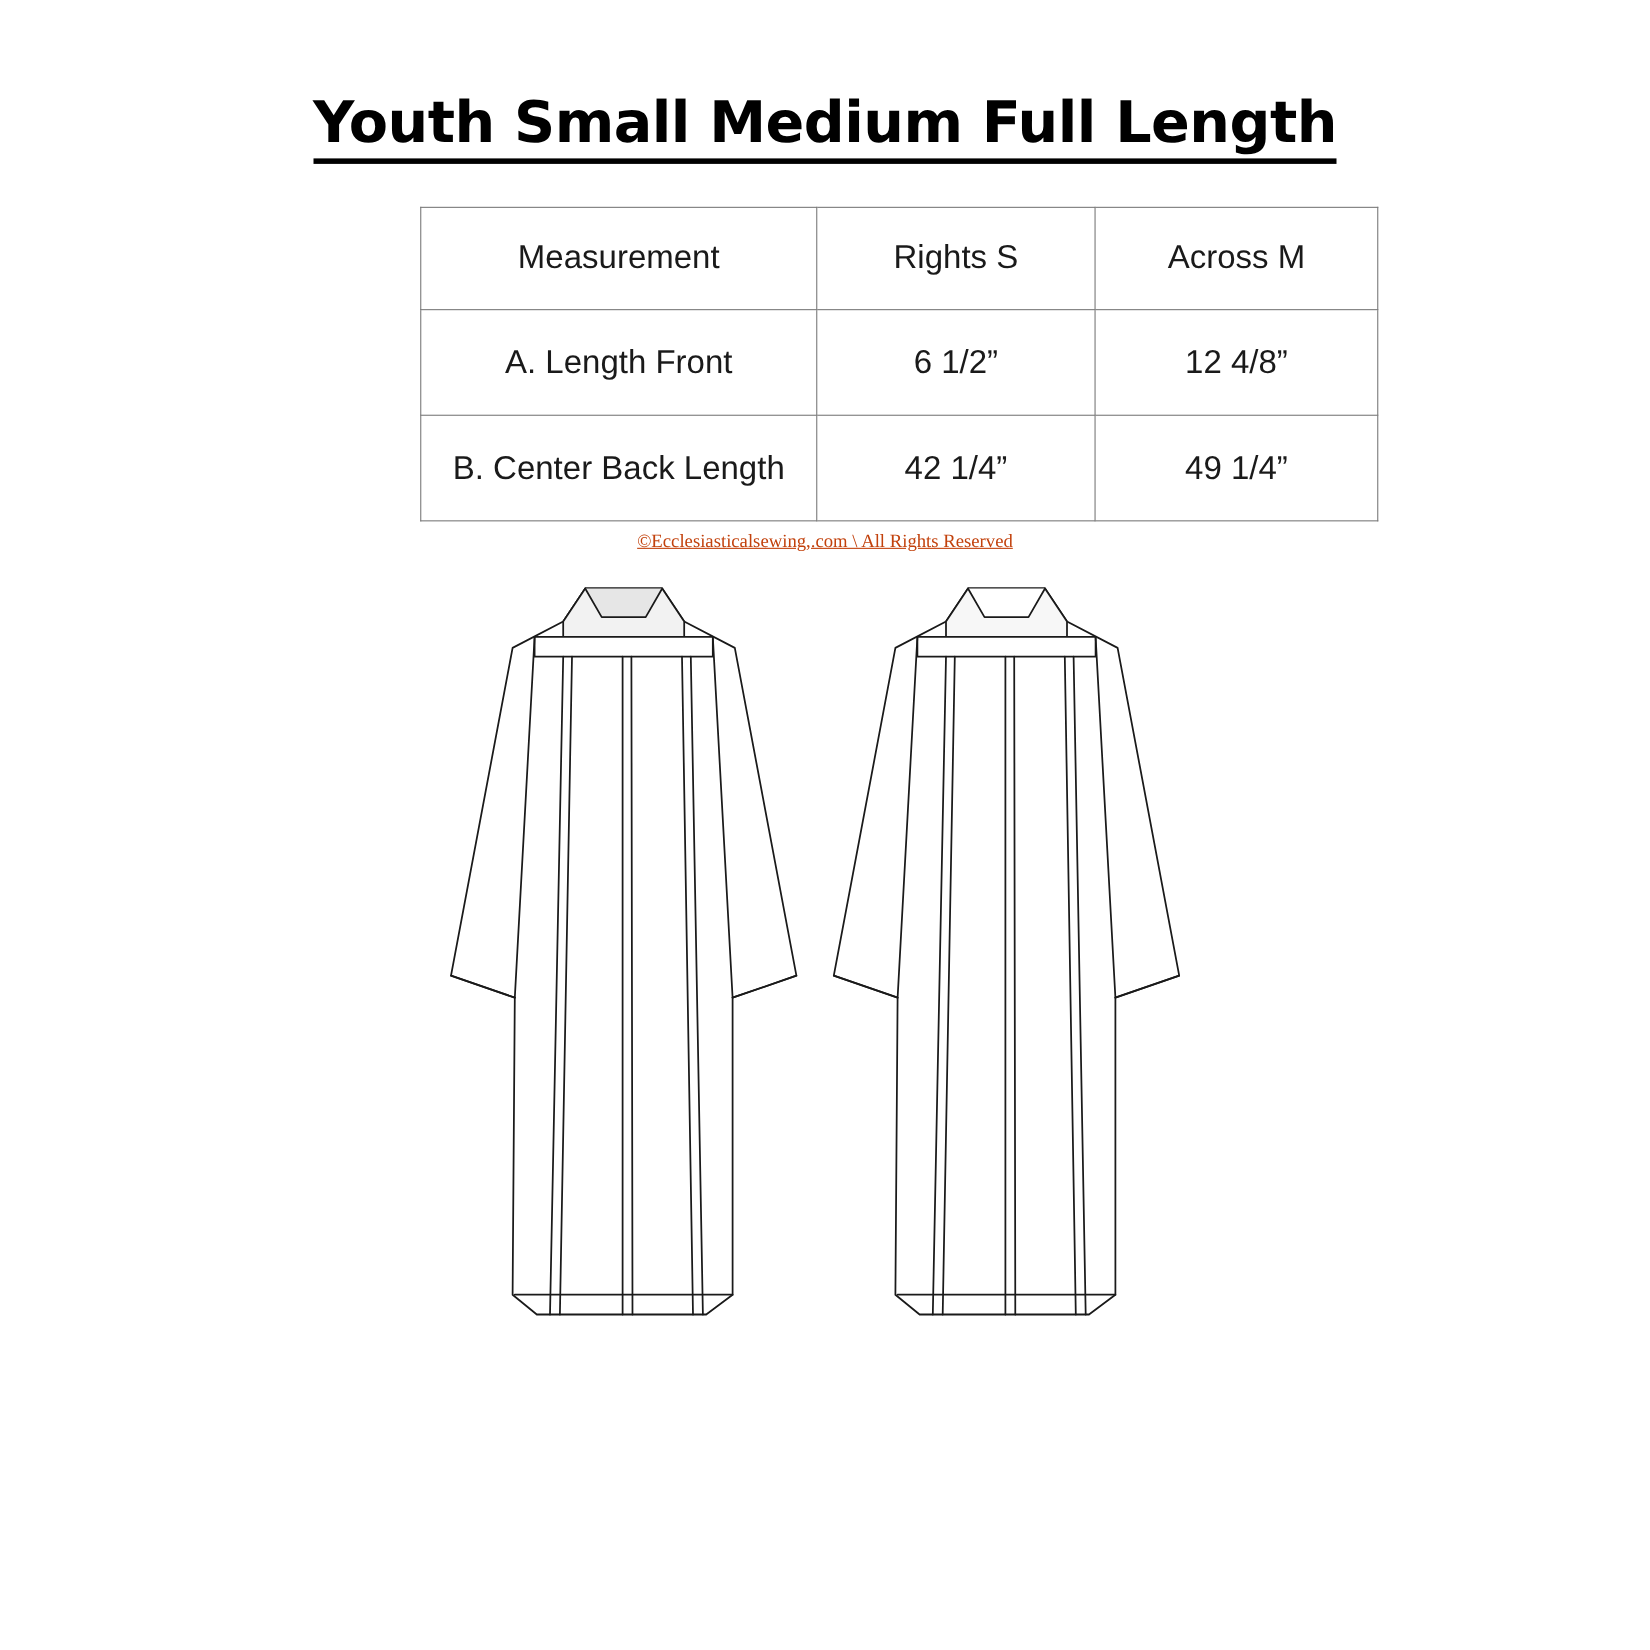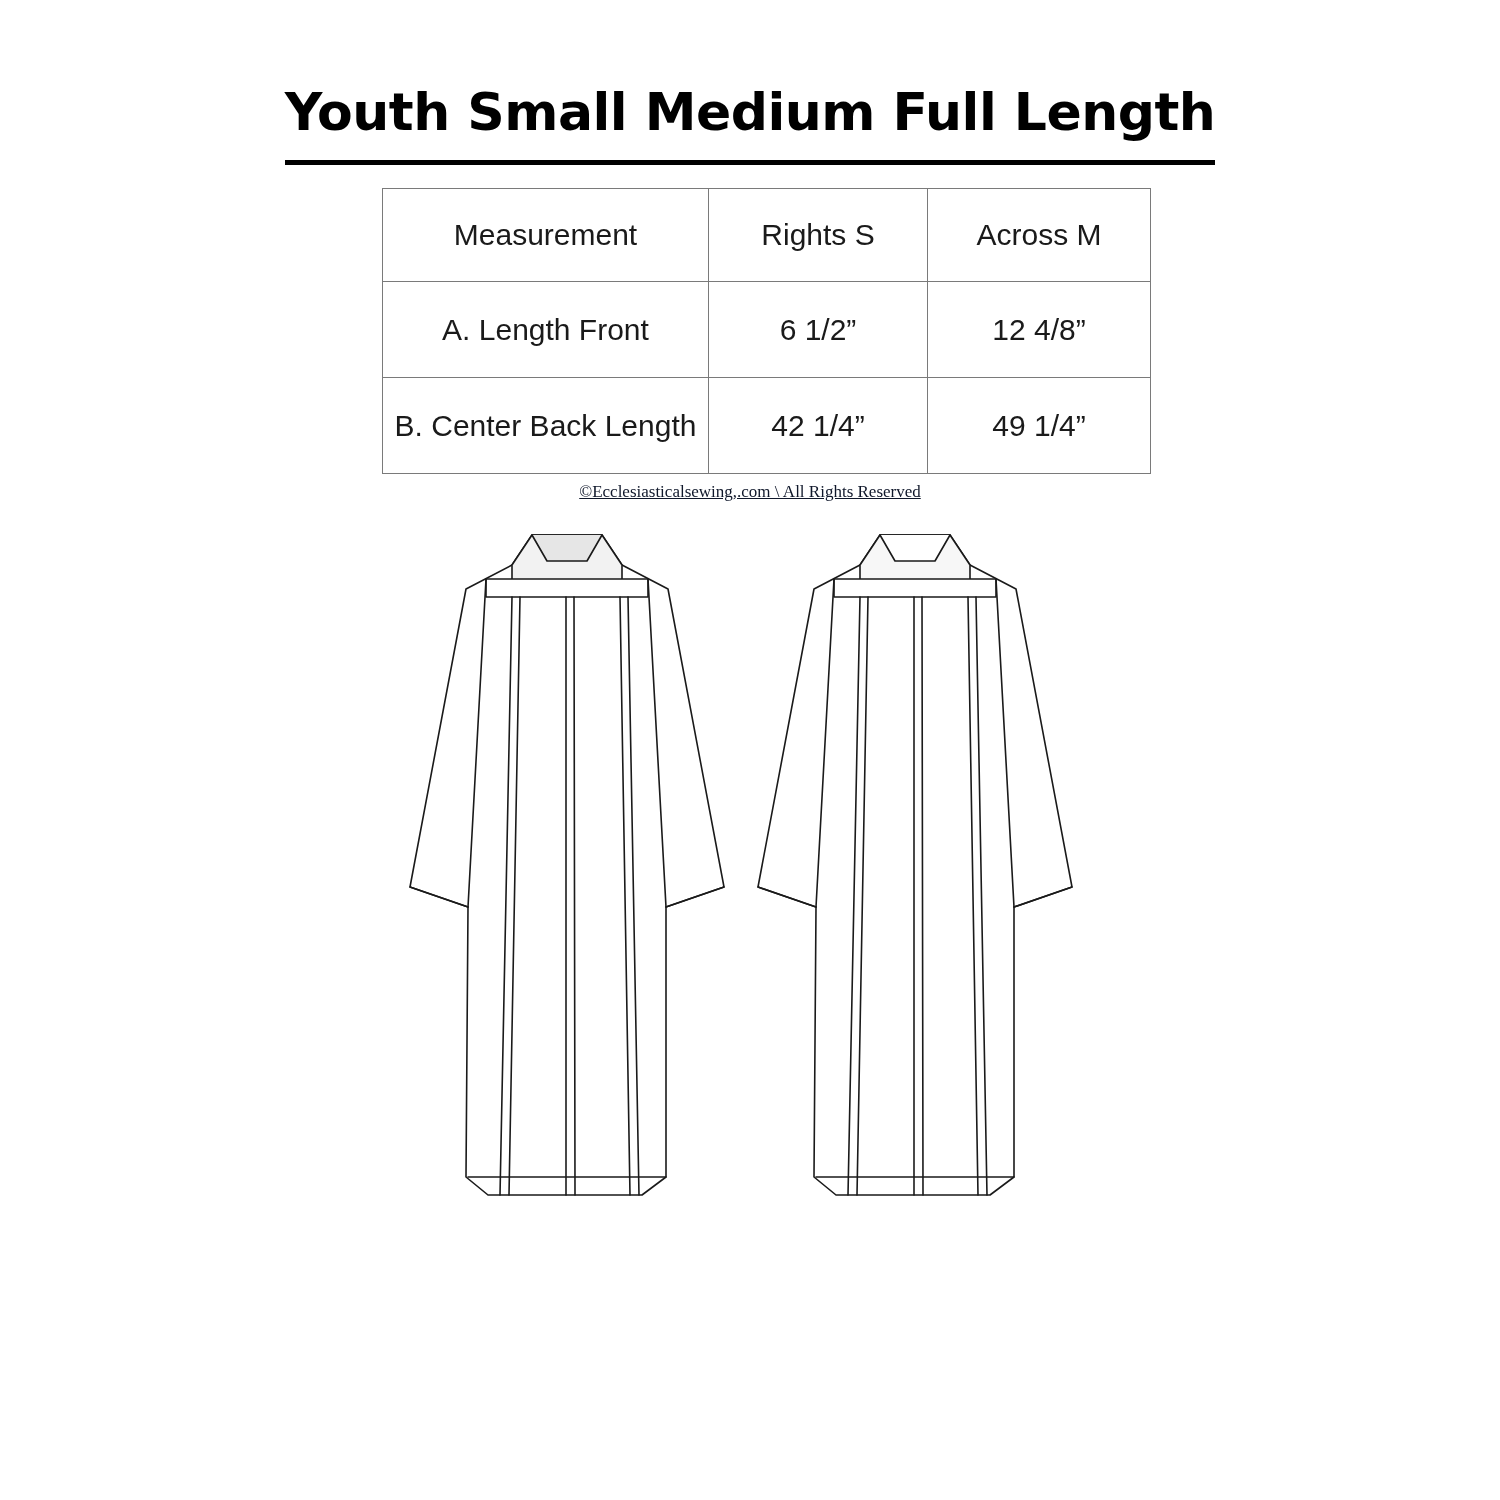--- a/index.html
+++ b/index.html
@@ -27,55 +27,55 @@
     width: 1500px;
     text-align: center;
     font-family: "DejaVu Sans", sans-serif;
     font-weight: bold;
     font-size: 52px;
     letter-spacing: -0.5px;
     color: #000;
   }
   .title span.u {
     border-bottom: 5px solid #000;
-    padding-bottom: 18px;
+    padding-bottom: 2px;
   }
   .size-table {
     position: absolute;
     top: 188px;
     left: 382px;
     width: 729px;
     border-collapse: collapse;
     table-layout: fixed;
   }
   .size-table td {
     border: 1px solid #7a7a7a;
     text-align: center;
     vertical-align: middle;
     font-family: "Liberation Sans", sans-serif;
     font-size: 30px;
     color: #1a1a1a;
     line-height: 1.25;
-    padding: 0 6px;
+    padding: 0 23px;
   }
   .size-table .col-measure { width: 313px; }
   .size-table .col-s { width: 206px; }
   .size-table .col-m { width: 210px; }
   .size-table tr.header-row td { height: 92px; }
   .size-table tr.data-row td { height: 95px; }
   .size-table tr.data-row-tall td { height: 95px; }
   .copyright {
     position: absolute;
     top: 482px;
     left: 0;
     width: 1500px;
     text-align: center;
     font-family: "Liberation Serif", serif;
     font-size: 17px;
-    color: #0f172a;
+    color: #c2410c;
   }
   .copyright span {
     text-decoration: underline;
   }
   .figures {
     position: absolute;
     top: 505px;
     left: 380px;
     width: 740px;
     height: 720px;

